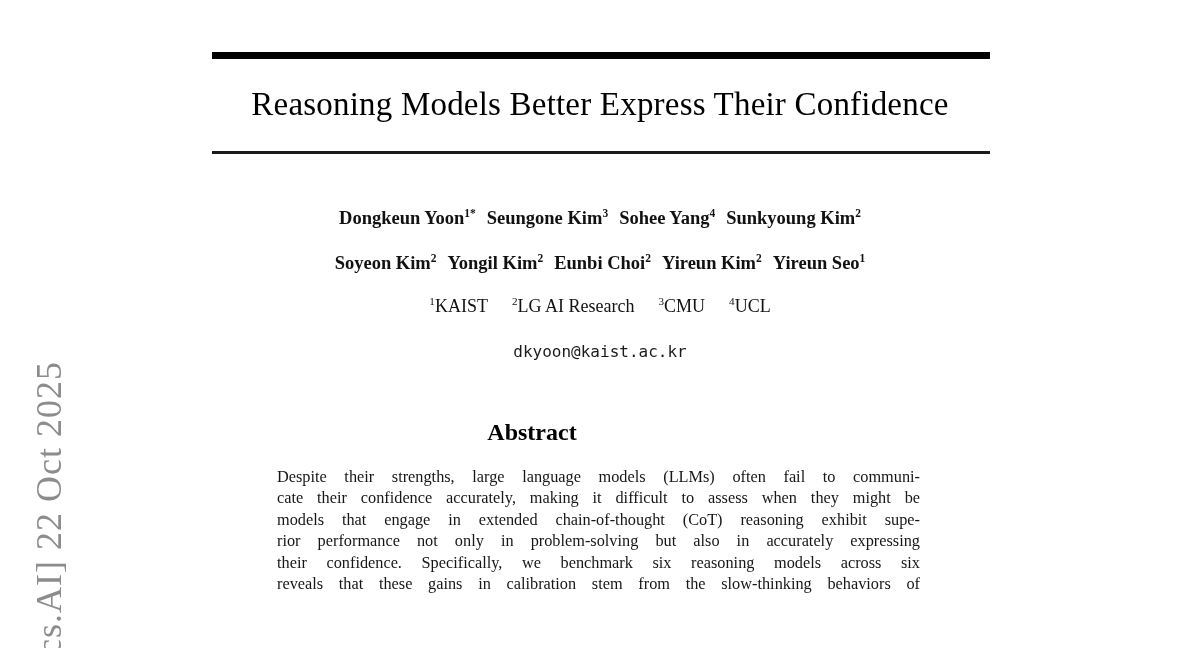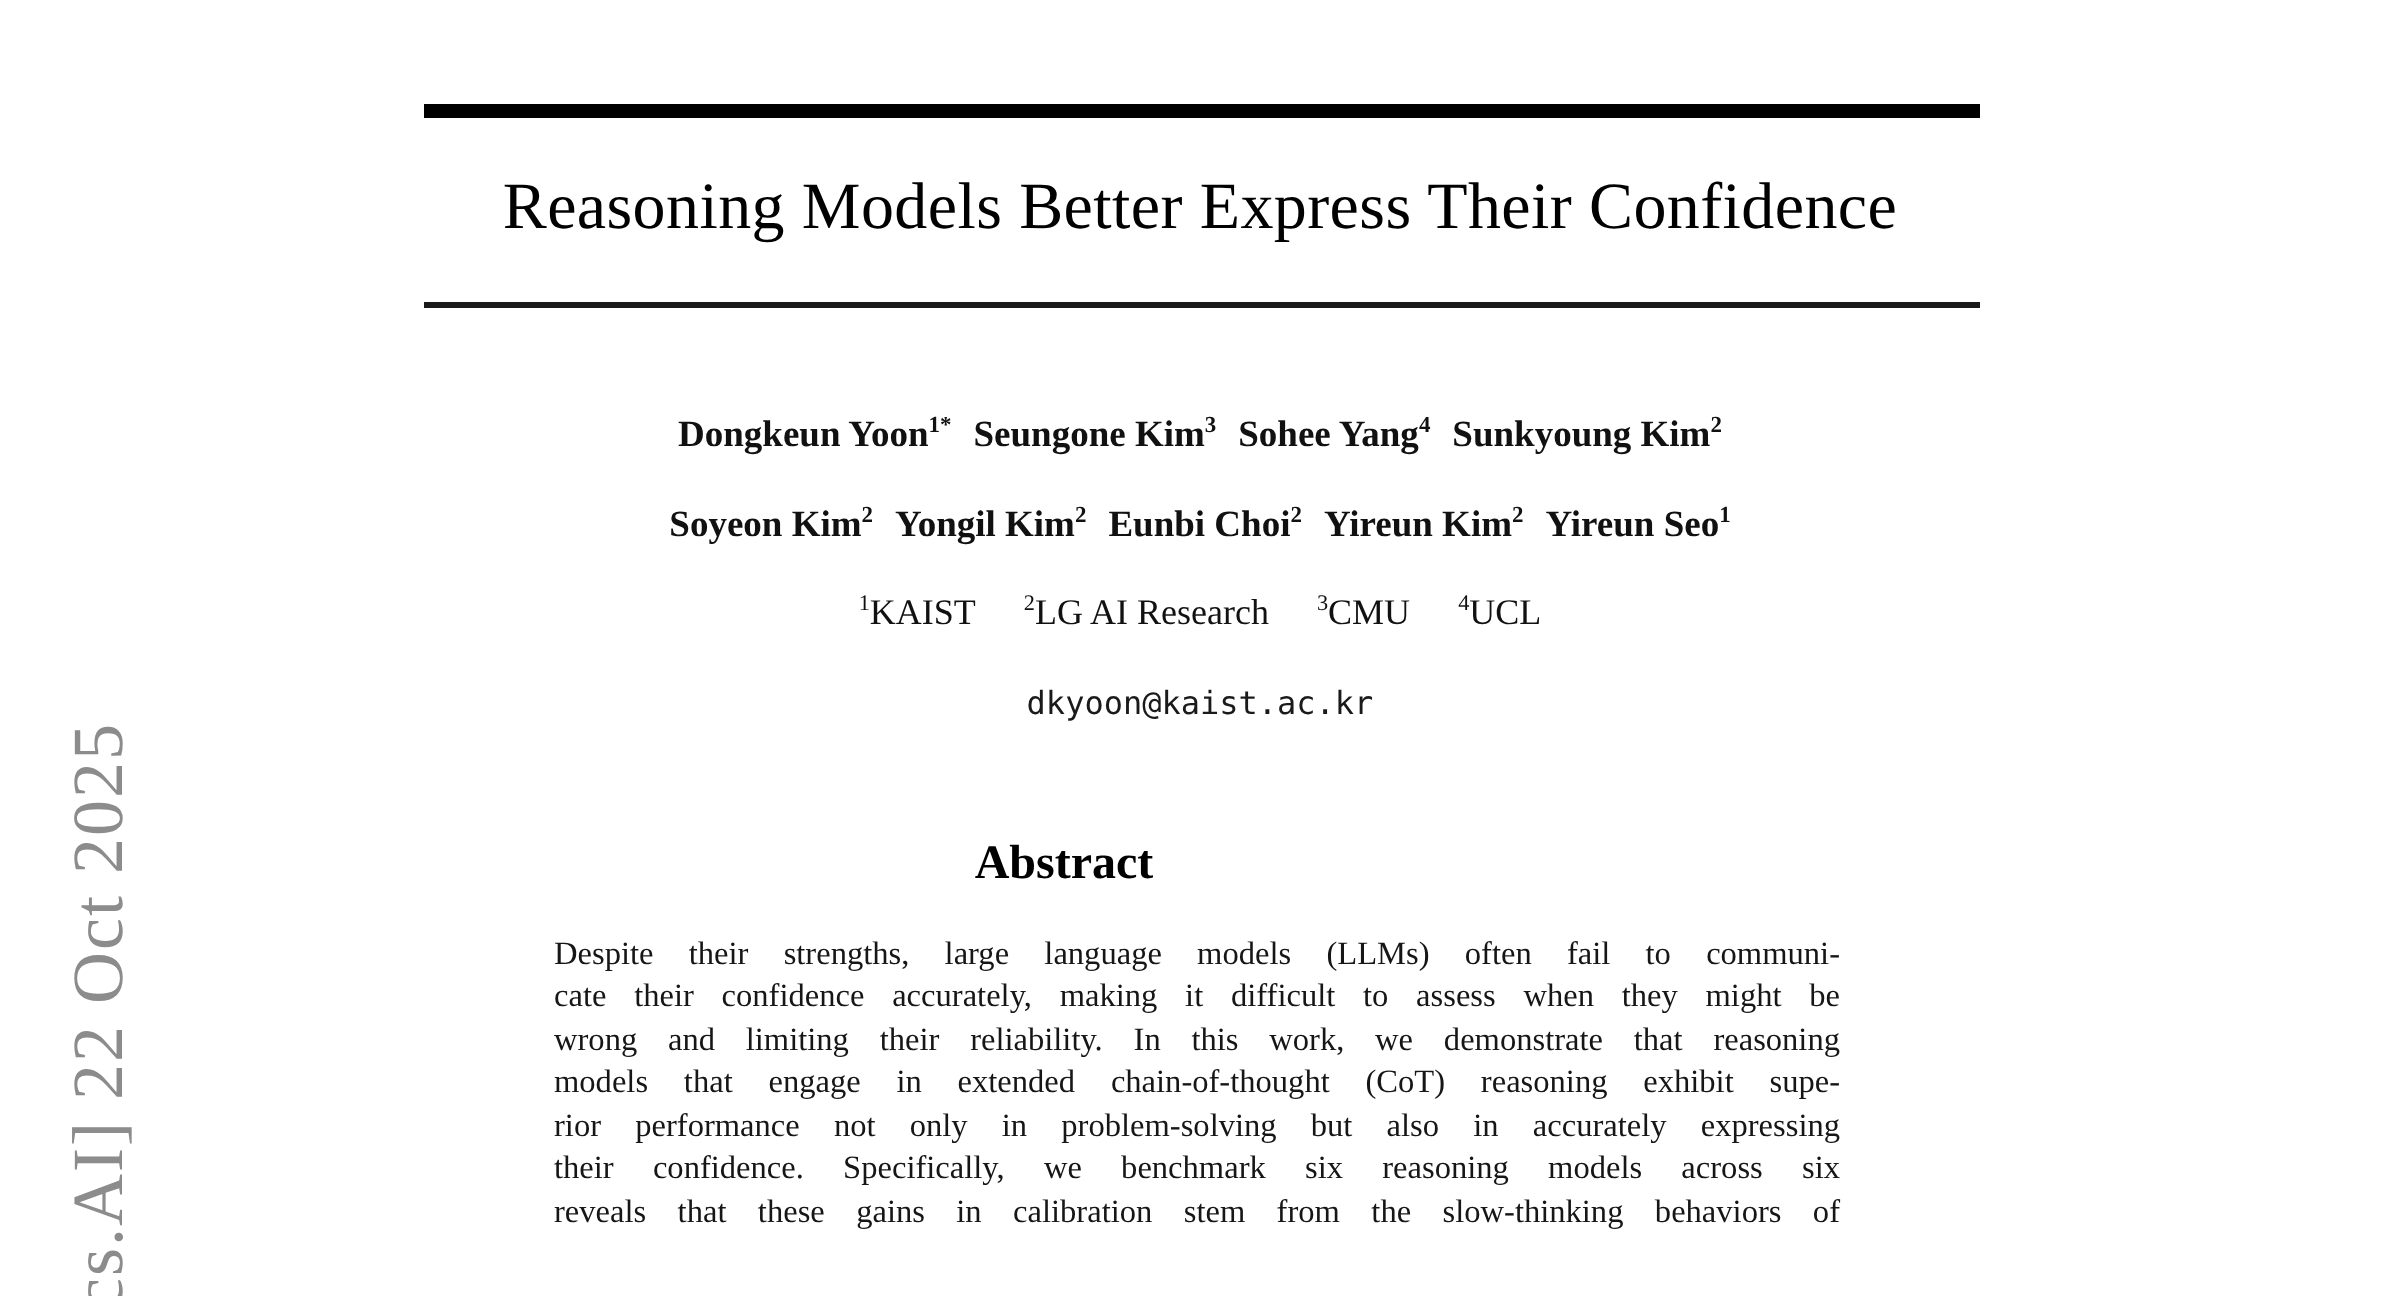--- a/index.html
+++ b/index.html
@@ -147,20 +147,19 @@
     <span class="affil"><sup>4</sup><span>UCL</span></span>
   </div>
 
   <div class="email-row">dkyoon@kaist.ac.kr</div>
 
   <div class="abstract-heading">Abstract</div>
 
   <div class="abstract-body">
     <div class="abs-line">Despite their strengths, large language models (LLMs) often fail to communi-</div>
     <div class="abs-line">cate their confidence accurately, making it difficult to assess when they might be</div>
-    <div class="abs-line">wrong and limiting their reliability. In this work, we demonstrate that reasoning</div>
     <div class="abs-line">models that engage in extended chain-of-thought (CoT) reasoning exhibit supe-</div>
     <div class="abs-line">rior performance not only in problem-solving but also in accurately expressing</div>
     <div class="abs-line">their confidence. Specifically, we benchmark six reasoning models across six</div>
     <div class="abs-line">reveals that these gains in calibration stem from the slow-thinking behaviors of</div>
   </div>
 
 </div>
 
 </body></html>

